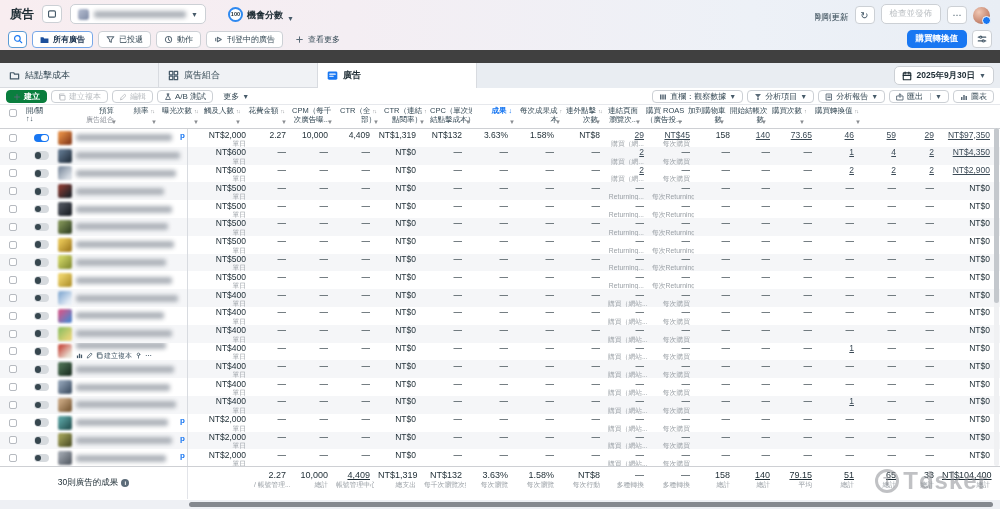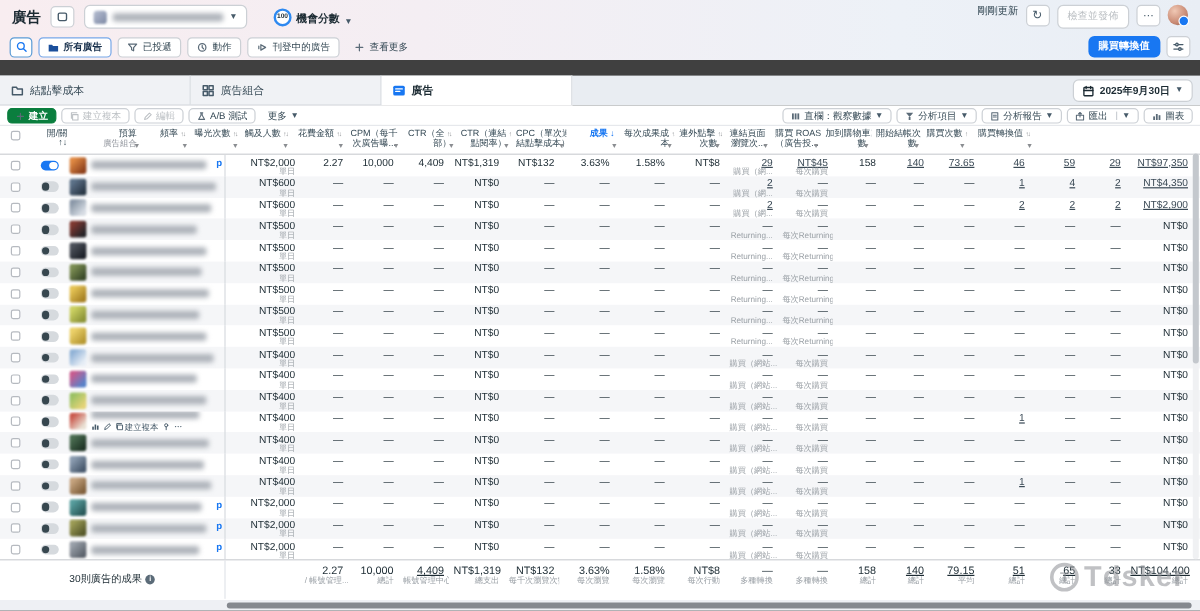--- a/index.html
+++ b/index.html
@@ -15,21 +15,21 @@
   .box-btn { height:18px; min-width:20px; background:#fff; border:1px solid #ccd0d5; border-radius:4px;
              display:inline-flex; align-items:center; justify-content:center; padding:0 4px; color:#465a69; font-size:9px; }
   .account-pill { height:20px; background:#fff; border:1px solid #ccd0d5; border-radius:5px; display:flex; align-items:center; gap:5px; padding:0 7px; }
   .blur-bar { height:7px; border-radius:2px; background:#aeb3ba; filter:blur(2px); }
   .mini-logo { width:11px; height:11px; border-radius:3px; background:linear-gradient(135deg,#b7bfd2,#7e8aa5); filter:blur(1px); }
   .caret { font-size:7px; color:#465a69; line-height:1; }
   .score { display:flex; align-items:flex-end; gap:4px; margin-left:14px; }
   .score-ring { width:15px; height:15px; border-radius:50%; border:2px solid #2e89f0; color:#1c2b33;
                 font-size:5.5px; display:flex; align-items:center; justify-content:center; background:#fff; font-weight:bold; }
   .score-label { font-size:9px; font-weight:bold; }
-  .topbar-right { margin-left:auto; display:flex; align-items:flex-start; gap:6px; }
+  .topbar-right { margin-left:auto; display:flex; align-items:flex-end; gap:6px; }
   .updated { font-size:8.5px; color:#344854; }
   .ghost-btn { height:20px; border:1px solid #ccd0d5; background:#fff; border-radius:5px; font-size:8.5px;
                color:#bcc0c4; display:inline-flex; align-items:center; padding:0 8px; }
   .avatar { width:17px; height:17px; border-radius:50%; background:radial-gradient(circle at 35% 30%,#f0c8b4,#c98a74 60%,#8a5a48); position:relative; }
   .avatar::after { content:""; position:absolute; right:-1px; bottom:-1px; width:7px; height:7px; border-radius:50%;
                    background:#1877f2; border:1.5px solid #fff; }
   
   .filterbar { position:absolute; top:28px; left:0; width:100%; height:22px; display:flex; align-items:center; padding:0 8px; gap:5px; }
   .chip { height:17px; background:#fff; border:1px solid #ccd0d5; border-radius:4px; display:inline-flex; align-items:center;
           gap:4px; padding:0 7px; font-size:8px; color:#344854; white-space:nowrap; }
@@ -87,21 +87,21 @@
   .tgl.on { background:#1877f2; } .tgl.on::after { content:""; position:absolute; right:1px; top:1px; width:6.5px; height:6.5px; border-radius:50%; background:#fff; }
   .tgl.off { background:#d6dade; } .tgl.off::after { content:""; position:absolute; left:1px; top:1px; width:6.5px; height:6.5px; border-radius:50%; background:#37474f; }
   .name-col { width:132px; display:flex; align-items:center; gap:4px; padding-left:2px; border-right:1px solid #d8dbe0; position:relative; overflow:hidden; }
   .thumb { width:14px; height:14px; border-radius:2px; flex:0 0 auto; filter:blur(1px) saturate(1.1); }
   .badge-p { position:absolute; right:2px; top:2px; color:#1877f2; font-size:8px; font-weight:bold; }
   .row-actions { display:flex; align-items:center; gap:3px; font-size:7px; color:#465a69; }
   .row-actions svg { color:#465a69; }
   .namewrap { display:flex; flex-direction:column; gap:2px; justify-content:center; }
   
   .h-cbx { width:26px; display:flex; align-items:flex-start; justify-content:center; padding-top:4px; }
-  .h-tgl { width:30px; padding-top:2px; font-size:7.5px; line-height:1.1;text-align:right; }
+  .h-tgl { width:30px; padding-top:2px; font-size:7.5px; line-height:1.1; }
   .h-name { width:132px; padding:2px 2px 0 21px; position:relative; border-right:1px solid #d8dbe0; }
   .h-name .dblcaret { position:absolute; right:3px; top:4px; font-size:6px; color:#5b6b78; letter-spacing:1px; }
   
   .summary { display:flex; border-top:1px solid #ced0d4; height:33px; background:#fff; }
   .sum-label { width:188px; border-right:1px solid #e2e4e9; display:flex; align-items:center; justify-content:center;
                gap:3px; font-size:8.5px; color:#1c2b33; }
   .scell { padding:3px 4px 0 4px; text-align:right; font-size:9px; color:#1c2b33; font-weight:500; line-height:1.2; overflow:hidden; white-space:nowrap; }
   .scell .s { font-size:6.8px; color:#9aa0a6; font-weight:normal; }
   .scell .v.link { text-decoration:underline; }
   .info-dot { width:8px; height:8px; border-radius:50%; background:#5b6b78; color:#fff; font-size:6px; display:inline-flex;

